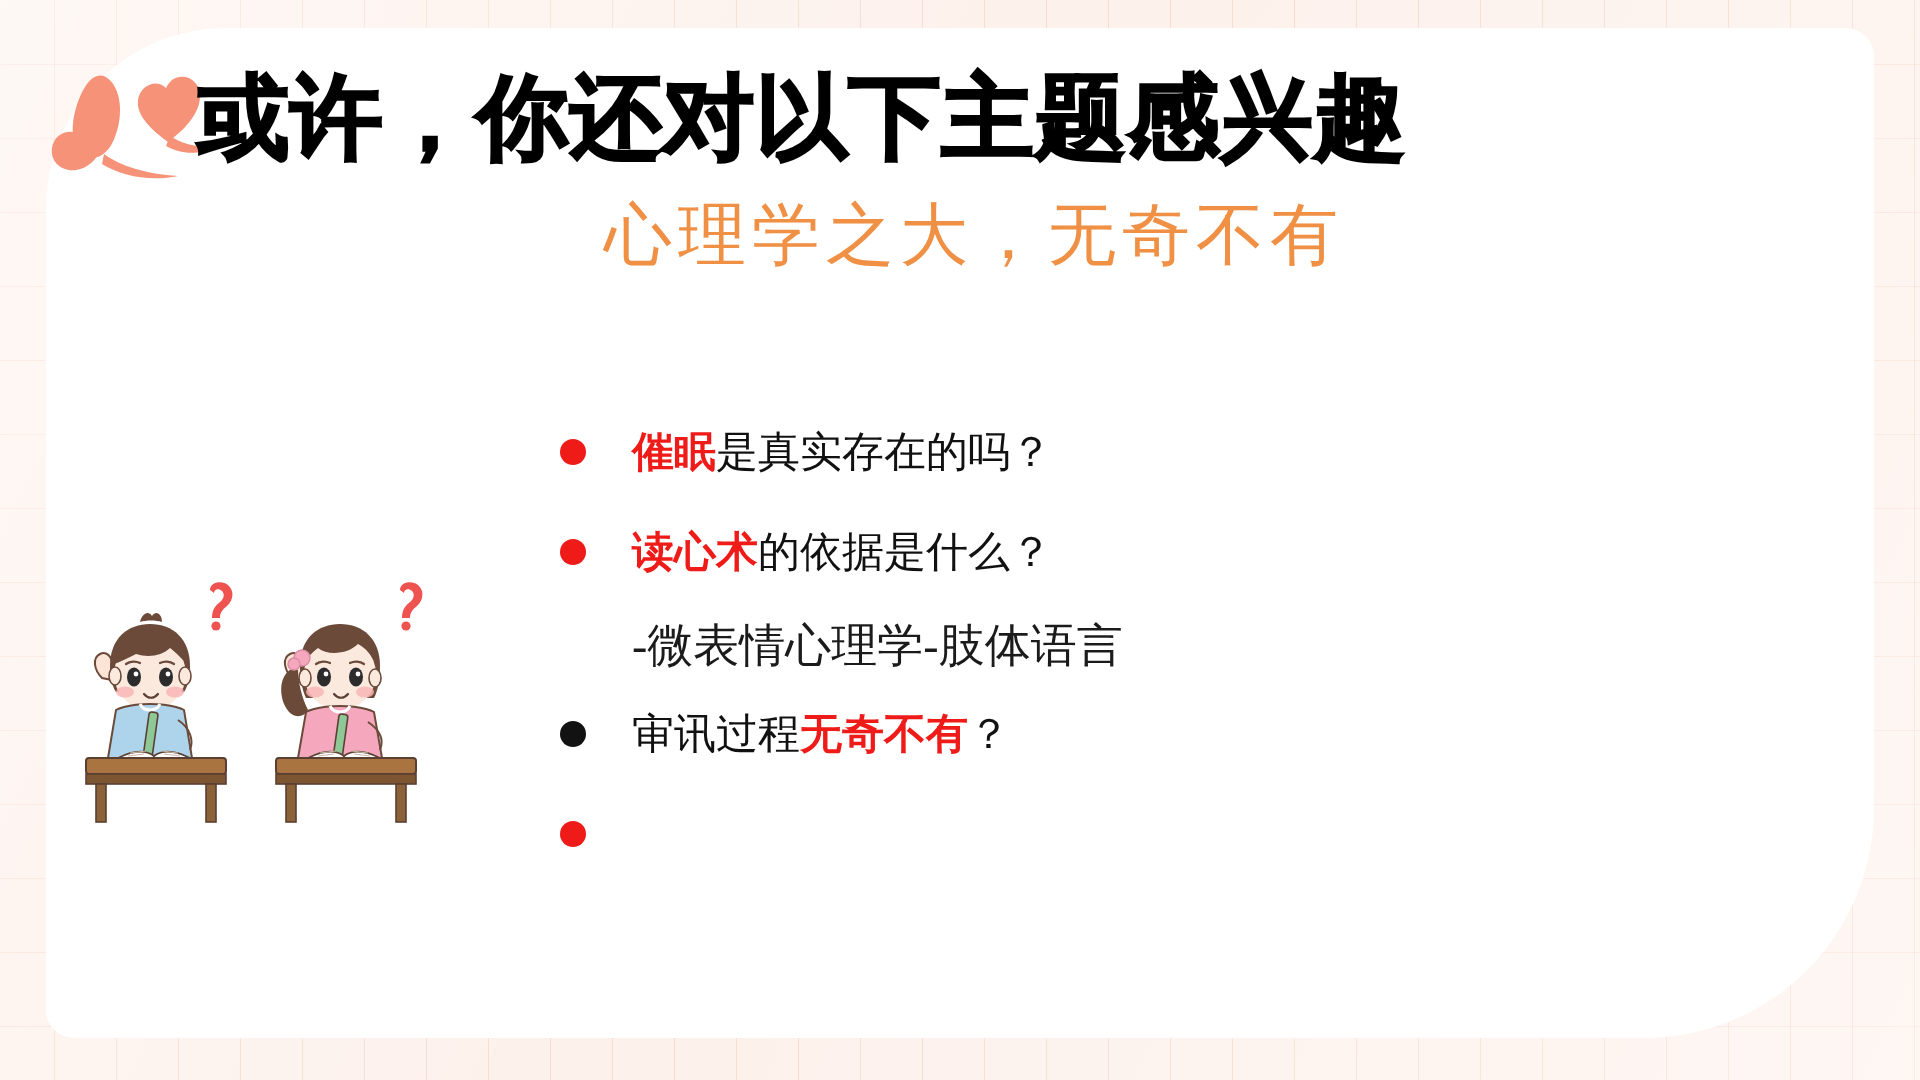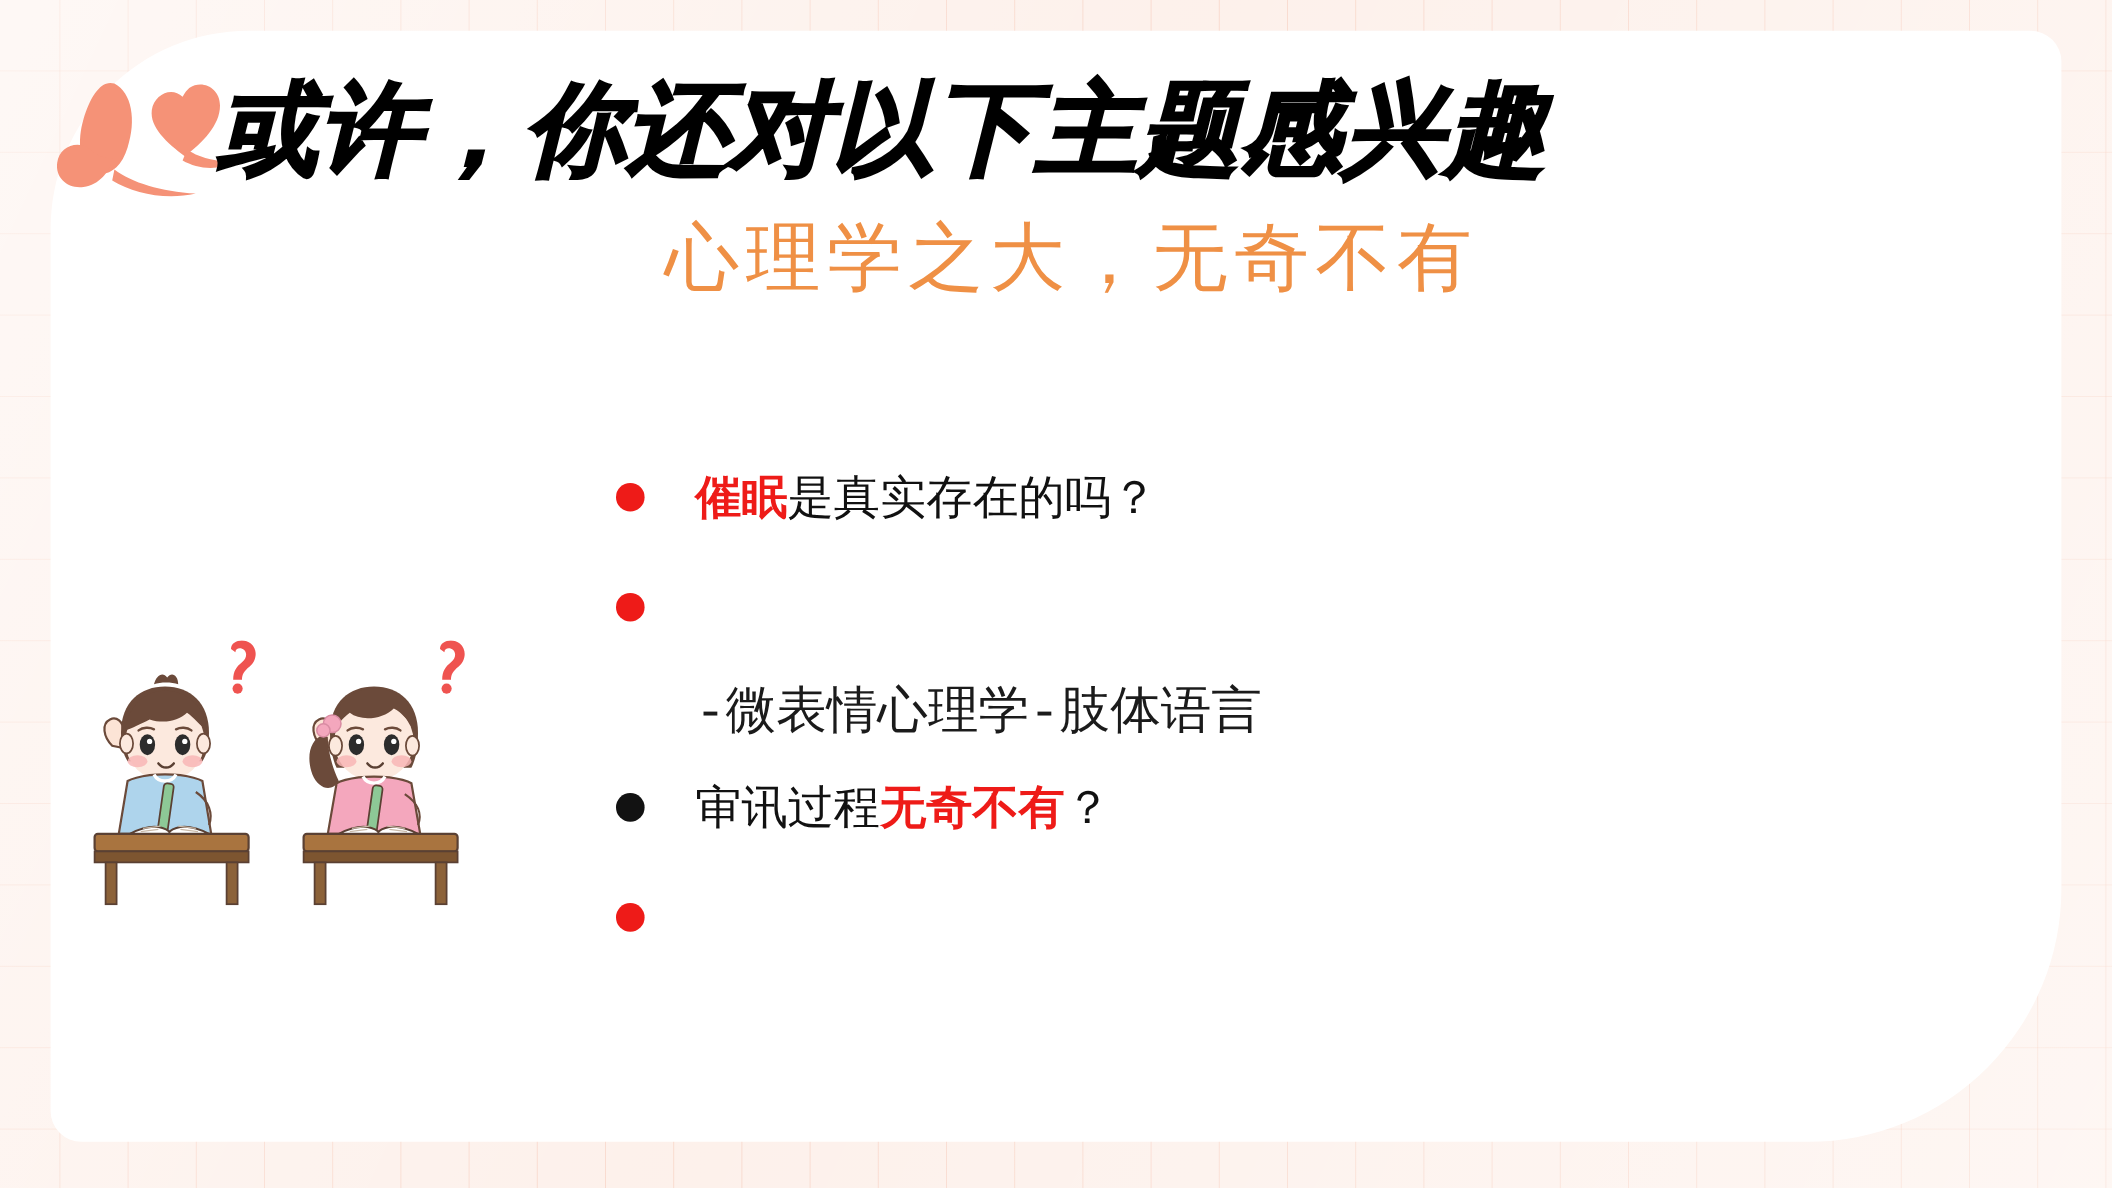--- a/index.html
+++ b/index.html
@@ -68,21 +68,20 @@
     text-align: center;
     z-index: 5;
     color: #000000;
     font-family: "DejaVu Sans", "Liberation Sans", sans-serif;
     font-weight: 700;
     font-size: 92px;
     line-height: 1.08;
     letter-spacing: 1px;
     padding-left: 60px;
     box-sizing: border-box;
-    font-style: italic;
     -webkit-text-stroke: 2.5px #000;
   }
   .subtitle {
     position: absolute;
     left: 0;
     top: 196px;
     width: 1920px;
     text-align: center;
     z-index: 5;
     color: #ef9045;
@@ -130,21 +129,21 @@
     font-weight: 700;
   }
   .subrow {
     display: flex;
     align-items: center;
     min-height: 72px;
     margin-bottom: 10px;
     padding-left: 72px;
   }
   .subtext {
-    font-family: Liberation Mono, monospace;
+    font-family: Liberation Serif, serif;
     font-size: 46px;
     color: #1b1b1b;
     white-space: nowrap;
   }
 
   
   .kids {
     position: absolute;
     left: 78px;
     top: 582px;
@@ -181,20 +180,21 @@
 
   <div class="bullets">
 
     <div class="row">
       <span class="dot red"></span>
       <span class="text"><span class="hl">催眠</span><span>是真实存在的吗？</span></span>
     </div>
 
     <div class="row">
       <span class="dot red"></span>
+      <span class="text"><span class="hl">读心术</span><span>的依据是什么？</span></span>
     </div>
 
     <div class="subrow">
       <span class="subtext">-微表情心理学-肢体语言</span>
     </div>
 
     <div class="row">
       <span class="dot black"></span>
       <span class="text"><span>审讯过程</span><span class="hl">无奇不有</span><span>？</span></span>
     </div>

